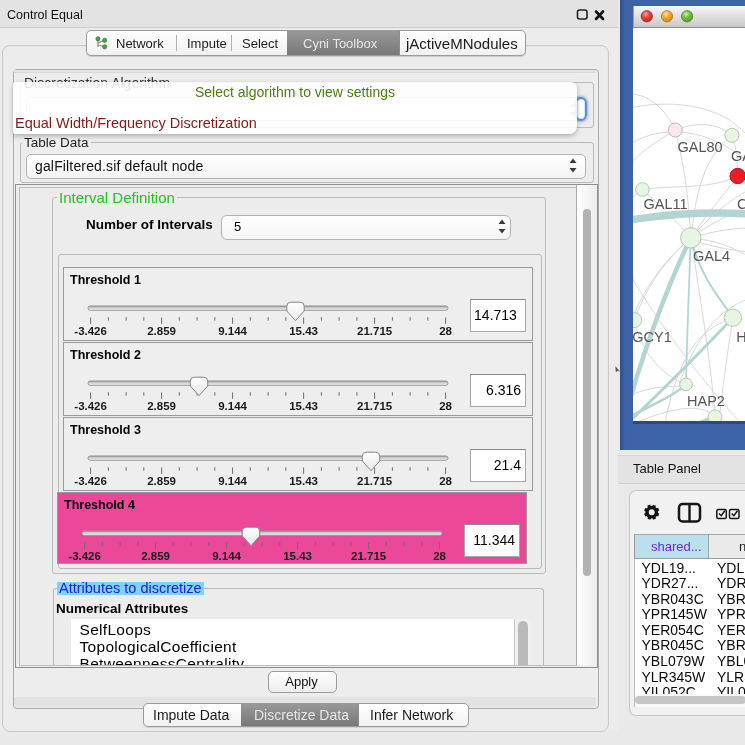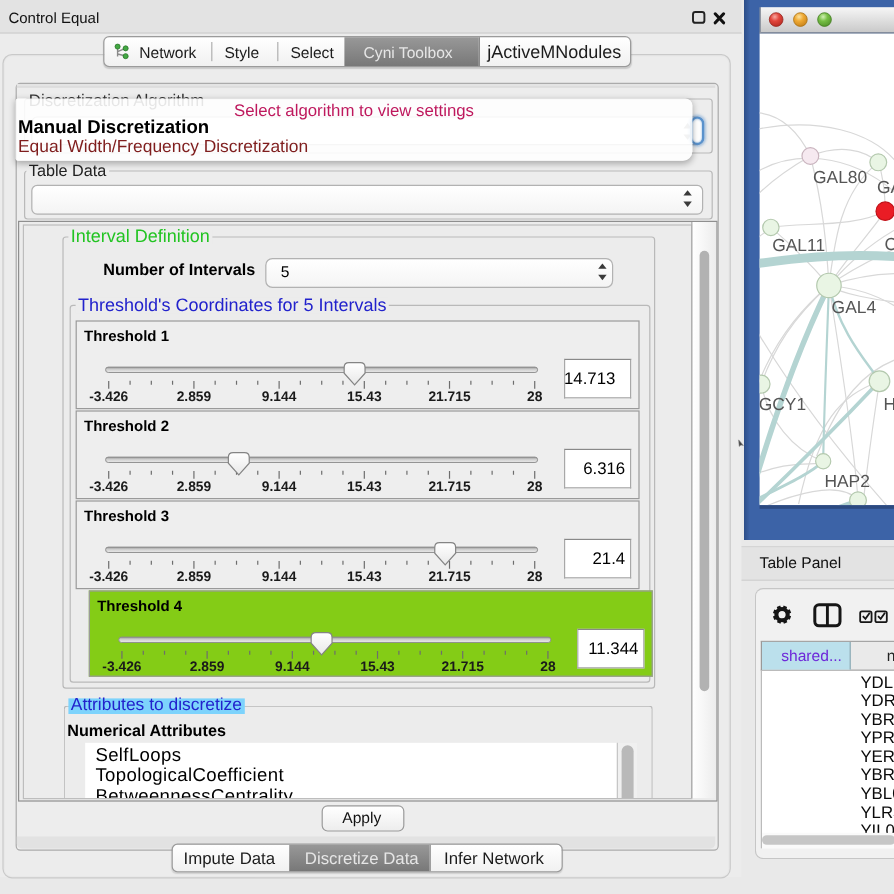--- a/index.html
+++ b/index.html
@@ -32,39 +32,40 @@
     <div class="abs" style="left:88.5px;top:4px;width:1px;height:16px;background:#b0b0b0;"></div>
     <div class="abs" style="left:143.5px;top:4px;width:1px;height:16px;background:#b0b0b0;"></div>
     <div class="abs" style="left:312px;top:0;width:1px;height:24px;background:#8b8b8b;"></div>
     <svg class="abs" style="left:8px;top:5px;" width="13" height="14" viewBox="0 0 13 14">
       <path d="M3 3 L3 11 M3 7 L9 4.5 M3 9 L9 10.5" stroke="#8a8a8a" stroke-width="1.2" fill="none"></path>
       <circle cx="3" cy="2.8" r="2.1" fill="#43a843" stroke="#2c7a2c" stroke-width="0.7"></circle>
       <circle cx="9.7" cy="4.3" r="2.1" fill="#43a843" stroke="#2c7a2c" stroke-width="0.7"></circle>
       <circle cx="9.7" cy="10.8" r="2.1" fill="#43a843" stroke="#2c7a2c" stroke-width="0.7"></circle>
     </svg>
     <div class="tx" style="left:29px;top:4.5px;color:#1c1c1c;">Network</div>
-    <div class="tx" style="left:100px;top:4.5px;color:#1c1c1c;">Style</div>
+    <div class="tx" style="left:100px;top:4.5px;color:#1c1c1c;">Impute</div>
     <div class="tx" style="left:155px;top:4.5px;color:#1c1c1c;">Select</div>
     <div class="tx" style="left:216px;top:4.5px;color:#e6e6e6;">Cyni Toolbox</div>
     <div class="tx" style="left:319px;top:4px;font-size:15px;color:#1c1c1c;">jActiveMNodules</div>
   </div>
 
   <div class="abs" style="left:20px;top:82px;width:572px;height:44px;border:1px solid #b9b9b9;border-radius:3px;"></div>
   <div class="tx" style="left:24px;top:74.5px;font-size:14px;line-height:16px;color:#333;">Discretization Algorithm</div>
 
   <div class="abs" style="left:26px;top:97px;width:560px;height:24px;background:#fff;border:1px solid #b0b0b0;border-radius:5px;box-sizing:border-box;"></div>
   <svg class="abs" style="left:567px;top:101px;" width="12" height="17" viewBox="0 0 12 17">
     <path d="M6 1.5 L9.5 6 L2.5 6 Z" fill="#9a9a9a"></path>
     <path d="M6 15.5 L9.5 11 L2.5 11 Z" fill="#9a9a9a"></path>
   </svg>
   <div class="abs" style="left:575px;top:96.5px;width:12px;height:24.5px;border-radius:6px;border:2.8px solid #5a92cc;box-sizing:border-box;box-shadow:0 0 2px 1.5px rgba(90,146,204,0.45), inset 0 0 1.5px 0.5px rgba(90,146,204,0.45);"></div>
 
   <div class="abs" style="left:20px;top:142px;width:572px;height:39px;border:1px solid #b9b9b9;border-radius:3px;"></div>
   <div class="tx" style="left:22px;top:136px;font-size:13.5px;line-height:13.5px;color:#222;background:#ededed;padding:0 2px;">Table Data</div>
   <div class="abs" style="left:26px;top:154px;width:558px;height:23px;background:linear-gradient(#ffffff,#f4f4f4);border:1px solid #b2b2b2;border-radius:5px;"></div>
+  <div class="tx" style="left:35px;top:158px;font-size:14px;letter-spacing:0.15px;line-height:16px;color:#111;">galFiltered.sif default node</div>
   <svg class="abs" style="left:568px;top:158px;" width="10" height="15" viewBox="0 0 10 15">
     <path d="M5 0.5 L8.5 5 L1.5 5 Z" fill="#3a3a3a"></path>
     <path d="M5 14.5 L8.5 10 L1.5 10 Z" fill="#3a3a3a"></path>
   </svg>
 
   <div class="abs" style="left:15px;top:184px;width:581px;height:482px;border:1px solid #8f8f8f;background:#ececec;"></div>
   <div class="abs" style="left:19px;top:187px;width:556px;height:477px;border:1px solid #bdbdbd;"></div>
 
   <div class="abs" style="left:576px;top:185px;width:19px;height:480px;background:linear-gradient(90deg,#ffffff,#ededed);border-left:1px solid #ababab;"></div>
   <div class="abs" style="left:582.5px;top:209px;width:8px;height:367px;background:#b2b2b2;border-radius:4px;"></div>
@@ -74,21 +75,20 @@
 
   <div class="tx" style="left:86px;top:218px;font-size:13.5px;line-height:14px;font-weight:bold;">Number of Intervals</div>
   <div class="abs" style="left:221px;top:215px;width:288px;height:23px;background:linear-gradient(#ffffff,#f4f4f4);border:1px solid #b2b2b2;border-radius:6px;"></div>
   <div class="tx" style="left:234px;top:219px;font-size:13px;line-height:15px;">5</div>
   <svg class="abs" style="left:497px;top:219px;" width="10" height="15" viewBox="0 0 10 15">
     <path d="M5 0.5 L8.5 5 L1.5 5 Z" fill="#3a3a3a"></path>
     <path d="M5 14.5 L8.5 10 L1.5 10 Z" fill="#3a3a3a"></path>
   </svg>
 
   <div class="abs" style="left:58px;top:254px;width:482px;height:313px;border:1px solid #b9b9b9;border-radius:3px;"></div>
-  <div class="tx" style="left:63px;top:248px;font-size:15px;line-height:13px;color:#2222cc;background:#ececec;padding:0 2px;">Threshold's Coordinates for 5 Intervals</div>
 
   <div class="abs" style="left:63px;top:267px;width:469.5px;height:74px;background:#eeeeee;border:1px solid #9a9a9a;box-sizing:border-box;">
     <div class="tx" style="left:6px;top:5.5px;font-size:12.5px;line-height:13px;font-weight:bold;">Threshold 1</div>
     <svg class="abs" style="left:0;top:30px;" width="469" height="30" viewBox="0 0 469 30">
       <defs>
         <linearGradient id="trk1" x1="0" y1="0" x2="0" y2="1">
           <stop offset="0" stop-color="#8e8e8e"></stop>
             <stop offset="0.35" stop-color="#c9c9c9"></stop>
             <stop offset="1" stop-color="#efefef"></stop>
         </linearGradient>
@@ -101,21 +101,21 @@
       <path d="M26.6 19.5 V25.9 M44.4 19.2 V22.7 M62.1 19.2 V22.7 M79.8 19.2 V22.7 M97.6 19.5 V25.9 M115.3 19.2 V22.7 M133.1 19.2 V22.7 M150.8 19.2 V22.7 M168.6 19.5 V25.9 M186.3 19.2 V22.7 M204.1 19.2 V22.7 M221.8 19.2 V22.7 M239.6 19.5 V25.9 M257.4 19.2 V22.7 M275.1 19.2 V22.7 M292.9 19.2 V22.7 M310.6 19.5 V25.9 M328.4 19.2 V22.7 M346.1 19.2 V22.7 M363.9 19.2 V22.7 M381.6 19.5 V25.9" stroke="#6d6d6d" stroke-width="1"></path>
       <path d="M222.8 13 L222.8 8.2 Q222.8 4.2 226.8 4.2 L236.2 4.2 Q240.2 4.2 240.2 8.2 L240.2 13 L231.5 22.7 Z" fill="url(#thm1)" stroke="#848484" stroke-width="1"></path>
     </svg>
     <div class="tx" style="left:-3.4px;top:57.5px;width:60px;text-align:center;font-size:11.5px;line-height:11.5px;font-weight:bold;color:#1a1a1a;">-3.426</div>
     <div class="tx" style="left:67.6px;top:57.5px;width:60px;text-align:center;font-size:11.5px;line-height:11.5px;font-weight:bold;color:#1a1a1a;">2.859</div>
     <div class="tx" style="left:138.6px;top:57.5px;width:60px;text-align:center;font-size:11.5px;line-height:11.5px;font-weight:bold;color:#1a1a1a;">9.144</div>
     <div class="tx" style="left:209.6px;top:57.5px;width:60px;text-align:center;font-size:11.5px;line-height:11.5px;font-weight:bold;color:#1a1a1a;">15.43</div>
     <div class="tx" style="left:280.6px;top:57.5px;width:60px;text-align:center;font-size:11.5px;line-height:11.5px;font-weight:bold;color:#1a1a1a;">21.715</div>
     <div class="tx" style="left:351.6px;top:57.5px;width:60px;text-align:center;font-size:11.5px;line-height:11.5px;font-weight:bold;color:#1a1a1a;">28</div>
     <div class="abs" style="left:406px;top:31px;width:56px;height:33px;background:#fff;border:1px solid #a8a8a8;border-top-color:#888;box-sizing:border-box;"></div>
-    <div class="tx" style="left:406px;top:31px;width:51px;height:34px;text-align:left;font-size:14px;line-height:33px;">14.713</div>
+    <div class="tx" style="left:406px;top:31px;width:51px;height:34px;text-align:center;font-size:14px;line-height:33px;">14.713</div>
   </div>
 
   <div class="abs" style="left:63px;top:342px;width:469.5px;height:74px;background:#eeeeee;border:1px solid #9a9a9a;box-sizing:border-box;">
     <div class="tx" style="left:6px;top:5.5px;font-size:12.5px;line-height:13px;font-weight:bold;">Threshold 2</div>
     <svg class="abs" style="left:0;top:30px;" width="469" height="30" viewBox="0 0 469 30">
       <defs>
         <linearGradient id="trk2" x1="0" y1="0" x2="0" y2="1">
           <stop offset="0" stop-color="#8e8e8e"></stop>
             <stop offset="0.35" stop-color="#c9c9c9"></stop>
             <stop offset="1" stop-color="#efefef"></stop>
@@ -160,21 +160,21 @@
     <div class="tx" style="left:-3.4px;top:57.5px;width:60px;text-align:center;font-size:11.5px;line-height:11.5px;font-weight:bold;color:#1a1a1a;">-3.426</div>
     <div class="tx" style="left:67.6px;top:57.5px;width:60px;text-align:center;font-size:11.5px;line-height:11.5px;font-weight:bold;color:#1a1a1a;">2.859</div>
     <div class="tx" style="left:138.6px;top:57.5px;width:60px;text-align:center;font-size:11.5px;line-height:11.5px;font-weight:bold;color:#1a1a1a;">9.144</div>
     <div class="tx" style="left:209.6px;top:57.5px;width:60px;text-align:center;font-size:11.5px;line-height:11.5px;font-weight:bold;color:#1a1a1a;">15.43</div>
     <div class="tx" style="left:280.6px;top:57.5px;width:60px;text-align:center;font-size:11.5px;line-height:11.5px;font-weight:bold;color:#1a1a1a;">21.715</div>
     <div class="tx" style="left:351.6px;top:57.5px;width:60px;text-align:center;font-size:11.5px;line-height:11.5px;font-weight:bold;color:#1a1a1a;">28</div>
     <div class="abs" style="left:406px;top:31px;width:56px;height:33px;background:#fff;border:1px solid #a8a8a8;border-top-color:#888;box-sizing:border-box;"></div>
     <div class="tx" style="left:406px;top:31px;width:51px;height:33px;text-align:right;font-size:14px;line-height:33px;">21.4</div>
   </div>
 
-  <div class="abs" style="left:74px;top:492px;width:469.5px;height:71.5px;background:#84cc16;border:1px solid #9a9a9a;box-sizing:border-box;">
+  <div class="abs" style="left:57px;top:492px;width:469.5px;height:71.5px;background:#ec4899;border:1px solid #9a9a9a;box-sizing:border-box;">
     <div class="tx" style="left:6px;top:5.5px;font-size:12.5px;line-height:13px;font-weight:bold;">Threshold 4</div>
     <svg class="abs" style="left:0;top:30px;" width="469" height="30" viewBox="0 0 469 30">
       <defs>
         <linearGradient id="trk4" x1="0" y1="0" x2="0" y2="1">
           <stop offset="0" stop-color="#8e8e8e"></stop>
             <stop offset="0.35" stop-color="#c9c9c9"></stop>
             <stop offset="1" stop-color="#efefef"></stop>
         </linearGradient>
         <linearGradient id="thm4" x1="0" y1="0" x2="0" y2="1">
           <stop offset="0" stop-color="#ffffff"></stop>
@@ -210,22 +210,21 @@
 
   <div class="abs" id="bottabs" style="left:143px;top:703px;width:324px;height:22px;border:1px solid #9b9b9b;border-radius:5px;background:linear-gradient(#ffffff,#f1f1f1);box-shadow:0 1px 1px rgba(0,0,0,0.12);font-size:13px;">
     <div class="abs" style="left:97px;top:0;width:117px;height:22px;background:linear-gradient(#989898,#787878);"></div>
     <div class="abs" style="left:214px;top:0;width:1px;height:22px;background:#8b8b8b;"></div>
     <div class="tx" style="left:9px;top:3px;font-size:14px;color:#1c1c1c;">Impute Data</div>
     <div class="tx" style="left:110px;top:3px;font-size:14px;color:#e6e6e6;">Discretize Data</div>
     <div class="tx" style="left:226px;top:3px;font-size:14px;color:#1c1c1c;text-align:right;">Infer Network</div>
   </div>
 
   <div class="abs" id="popup" style="left:13px;top:82.3px;width:564px;height:52.2px;background:rgba(255,255,255,0.88);border-radius:2px 6px 8px 2px;box-shadow:0 2px 5px rgba(0,0,0,0.28);"></div>
-  <div class="tx" style="left:13px;top:85px;width:564px;text-align:center;font-size:14px;line-height:15px;color:#be185d;">Select algorithm to view settings</div>
-  <div class="tx" style="left:15px;top:99px;font-size:15.5px;line-height:15px;font-weight:bold;color:#000;">Manual Discretization</div>
+  <div class="tx" style="left:13px;top:85px;width:564px;text-align:center;font-size:14px;line-height:15px;color:#4d7c0f;">Select algorithm to view settings</div>
   <div class="tx" style="left:15px;top:114.5px;font-size:14.5px;line-height:16px;color:#7f1d1d;">Equal Width/Frequency Discretization</div>
 
   <div class="abs" style="left:620px;top:0;width:125px;height:450px;background:linear-gradient(90deg,#2d4e88 0,#3c63a7 5px,#3c63a7 100%);"></div>
 
   <div class="abs" style="left:632.5px;top:6px;width:112.5px;height:21px;background:linear-gradient(#f6f6f6,#c9c9c9);border-bottom:1px solid #8e8e8e;border-left:1px solid #9e9e9e;"></div>
   <svg class="abs" style="left:638px;top:8px;" width="60" height="16" viewBox="0 0 60 16">
     <defs>
       <radialGradient id="tlr" cx="0.4" cy="0.3" r="0.8">
           <stop offset="0" stop-color="#f7a9a0"></stop>
           <stop offset="0.4" stop-color="#e2463c"></stop>
@@ -332,19 +331,20 @@
       <path d="M89.7 11.5 L91.9 13.7 L95.5 8.7" stroke-width="1.5"></path>
     </g>
   </svg>
 
   <div class="abs" style="left:633.5px;top:533.5px;width:111.5px;height:25.5px;background:#eaeaea;border-top:1px solid #a5a5a5;border-bottom:1px solid #9b9b9b;border-left:1px solid #999;box-sizing:border-box;"></div>
   <div class="abs" style="left:634.5px;top:534.5px;width:73px;height:23.5px;background:#bbe0ec;border-right:1px solid #90aab4;"></div>
   <div class="tx" style="left:651px;top:539px;font-size:13px;line-height:15px;color:#6d28d9;">shared...</div>
   <div class="tx" style="left:739px;top:539px;font-size:13px;line-height:15px;color:#222;">na</div>
 
   <div class="abs" style="left:633.5px;top:559px;width:111.5px;height:148px;background:#ffffff;border-left:1px solid #bbb;overflow:hidden;">
+    <div class="tx" style="left:7px;top:1.5px;font-size:14px;line-height:15.6px;color:#0a0a0a;">YDL19...<br>YDR27...<br>YBR043C<br>YPR145W<br>YER054C<br>YBR045C<br>YBL079W<br>YLR345W<br>YIL052C</div>
     <div class="tx" style="left:82.5px;top:1.5px;font-size:14px;line-height:15.6px;color:#0a0a0a;">YDL19<br>YDR27<br>YBR04<br>YPR14<br>YER05<br>YBR04<br>YBL07<br>YLR34<br>YIL05</div>
 
     <div class="abs" style="left:0;top:135px;width:112px;height:13px;background:#fafafa;"></div>
     <div class="abs" style="left:0.5px;top:136.5px;width:111px;height:8px;background:#c6c6c6;border-radius:4.5px;"></div>
   </div>
 
 </div>
 
 </body></html>

